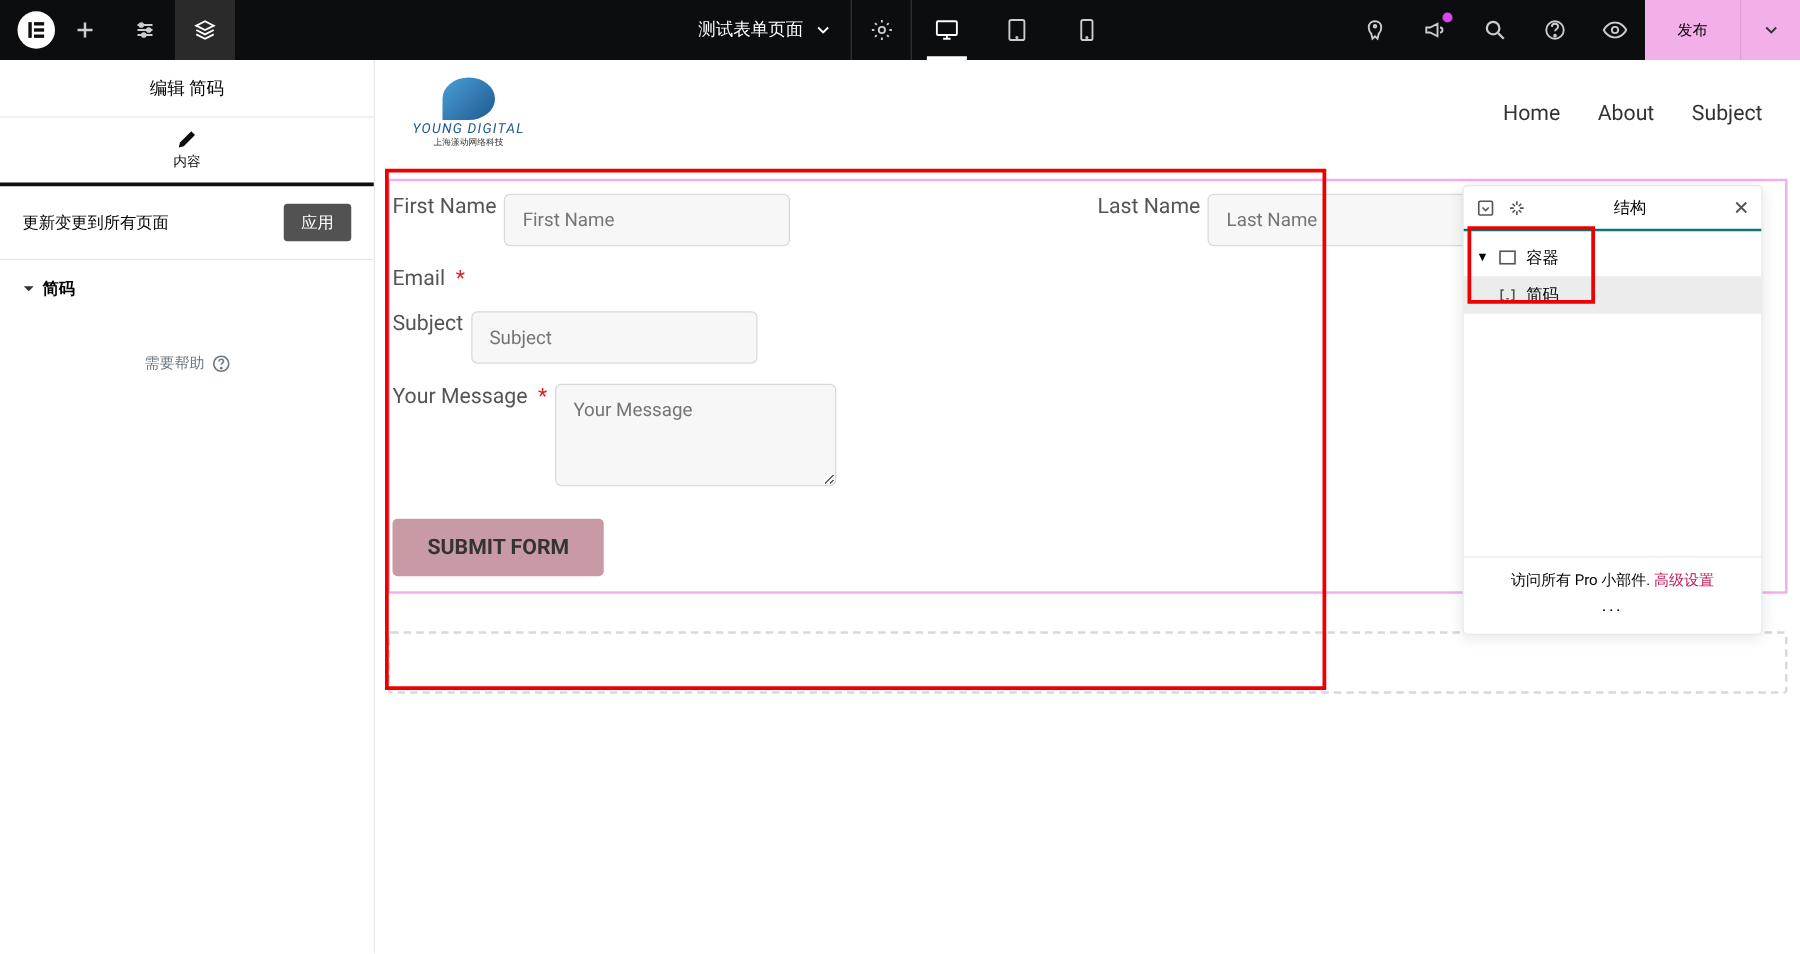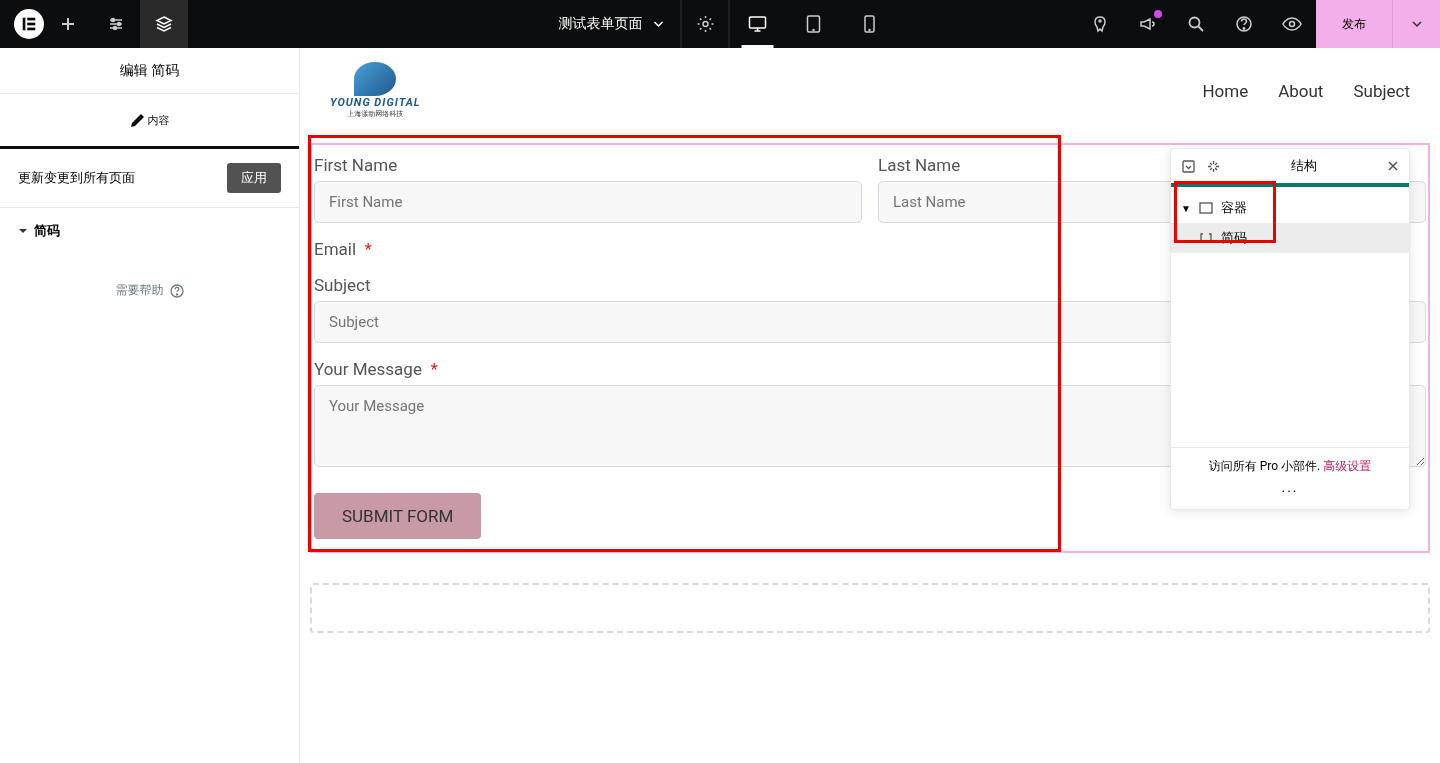--- a/index.html
+++ b/index.html
@@ -21,53 +21,53 @@
     .tr-icon{width:48px;height:48px;display:flex;align-items:center;justify-content:center;cursor:pointer;position:relative}
     .tr-icon .dot{position:absolute;top:10px;right:10px;width:8px;height:8px;background:#d946ef;border-radius:50%}
     .publish-btn{background:#f3b0e8;color:#000;padding:0 26px;height:48px;display:flex;align-items:center;font-size:12px;font-weight:400;cursor:pointer}
     .publish-dd{width:48px;height:48px;display:flex;align-items:center;justify-content:center;background:#f3b0e8;cursor:pointer;border-left:1px solid #e09dd7}
     
     .main{display:flex;height:715px}
     
     .sidebar{width:300px;background:#fff;border-right:1px solid #e6e9ec;display:flex;flex-direction:column}
     .sb-title{height:46px;display:flex;align-items:center;justify-content:center;font-size:14px;font-weight:500;border-bottom:1px solid #e6e9ec}
     .sb-tabs{display:flex;height:55px}
-    .sb-tab{flex:1;display:flex;flex-direction:row;align-items:center;justify-content:center;gap:3px;cursor:pointer;font-size:11px;color:#6d7882}
+    .sb-tab{flex:1;display:flex;flex-direction:column;align-items:center;justify-content:center;gap:3px;cursor:pointer;font-size:11px;color:#6d7882}
     .sb-tab.active{color:#0c0d0e;border-bottom:3px solid #0c0d0e}
     .apply-row{display:flex;justify-content:space-between;align-items:center;padding:14px 18px;border-bottom:1px solid #e6e9ec;font-size:13px}
     .apply-btn{background:#525252;color:#fff;padding:6px 14px;border-radius:3px;font-size:13px;cursor:pointer}
     .section-head{display:flex;align-items:center;gap:6px;padding:14px 18px;font-size:13px;font-weight:700;cursor:pointer}
     .field-label{padding:0 18px 6px;font-size:13px;color:#333}
     .shortcode-input{margin:0 18px;width:calc(100% - 36px);min-height:82px;border:1px solid #d5dadf;border-radius:3px;padding:8px;font-size:12px;font-family:inherit;resize:vertical}
     .shortcode-hl{position:absolute;border:2px solid #ee0000;pointer-events:none}
     .help-link{display:flex;align-items:center;justify-content:center;gap:6px;padding:28px 0;font-size:12px;color:#6d7882;cursor:pointer}
     
     .canvas{flex:1;background:#fff;position:relative;overflow:auto}
     .site-header{display:flex;align-items:center;justify-content:space-between;padding:14px 30px}
     .logo-area{display:flex;flex-direction:column;align-items:center;gap:0}
     .logo-img{width:42px;height:34px;background:linear-gradient(135deg,#4a9fd8,#1e5a8e);border-radius:50% 50% 50% 0;position:relative}
-    .logo-text{font-size:11px;font-weight:700;font-style:italic;color:#1e5a8e;letter-spacing:1px;white-space:nowrap}
+    .logo-text{font-size:11px;font-weight:400;font-style:italic;color:#1e5a8e;letter-spacing:1px;white-space:nowrap}
     .logo-sub{font-size:7px;color:#333}
     .nav{display:flex;gap:30px;font-size:17px;color:#333}
     .nav a{cursor:pointer}
     
     .form-wrap{margin:10px 10px;border:2px solid #f3b0e8;padding:10px 1px 12px 1px;position:relative}
     .red-box{position:absolute;border:3px solid #ee0000;pointer-events:none;top:-10px;left:-4px;width:753px;height:417px;z-index:5}
     .form-row{display:flex;gap:16px;padding:0 1px 16px}
-    .form-field{flex:1;display:flex;flex-direction:column;gap:6px}
+    .form-field{flex:1;display:flex;flex-direction:row;gap:6px}
     .form-field label{font-size:17px;color:#555}
     .form-field .req{color:#e02020}
     .form-field input,.form-field textarea{padding:11px 14px;border:1px solid #d5dadf;border-radius:5px;font-size:15px;background:#f7f7f7}
     .form-field textarea{min-height:82px;resize:vertical}
-    .submit-btn{margin:10px 1px 0;display:inline-block;background:#c89aa5;color:#333;padding:13px 28px;border-radius:4px;font-size:17px;font-weight:400;cursor:pointer}
+    .submit-btn{margin:10px 1px 0;display:inline-block;background:#c89aa5;color:#333;padding:13px 28px;border-radius:4px;font-size:17px;font-weight:700;cursor:pointer}
     
     .dropzone{margin:30px 10px 0;border:2px dashed #d5dadf;height:50px;border-radius:3px}
     
     .structure-panel{position:absolute;right:30px;top:100px;width:240px;background:#fff;border:1px solid #e6e9ec;border-radius:4px;box-shadow:0 2px 12px rgba(0,0,0,.1);z-index:100}
-    .sp-head{display:flex;align-items:center;padding:8px 10px;border-bottom:4px solid #0f766e}
+    .sp-head{display:flex;align-items:center;padding:8px 10px;border-bottom:2px solid #0f766e}
     .sp-head-icons{display:flex;gap:10px;align-items:center}
     .sp-title{flex:1;text-align:center;font-size:13px}
     .sp-close{cursor:pointer}
     .sp-tree{padding:6px 0;min-height:260px}
     .sp-item{display:flex;align-items:center;gap:8px;padding:6px 10px;font-size:13px;cursor:pointer}
     .sp-item.selected{background:#ececec}
     .sp-item .caret{width:10px;font-size:10px}
     .sp-item.child{padding-left:28px}
     .sp-footer{text-align:center;padding:10px 8px 14px;font-size:12px;border-top:1px solid #e6e9ec}
     .sp-footer .upgrade{color:#c2185b;cursor:pointer}

